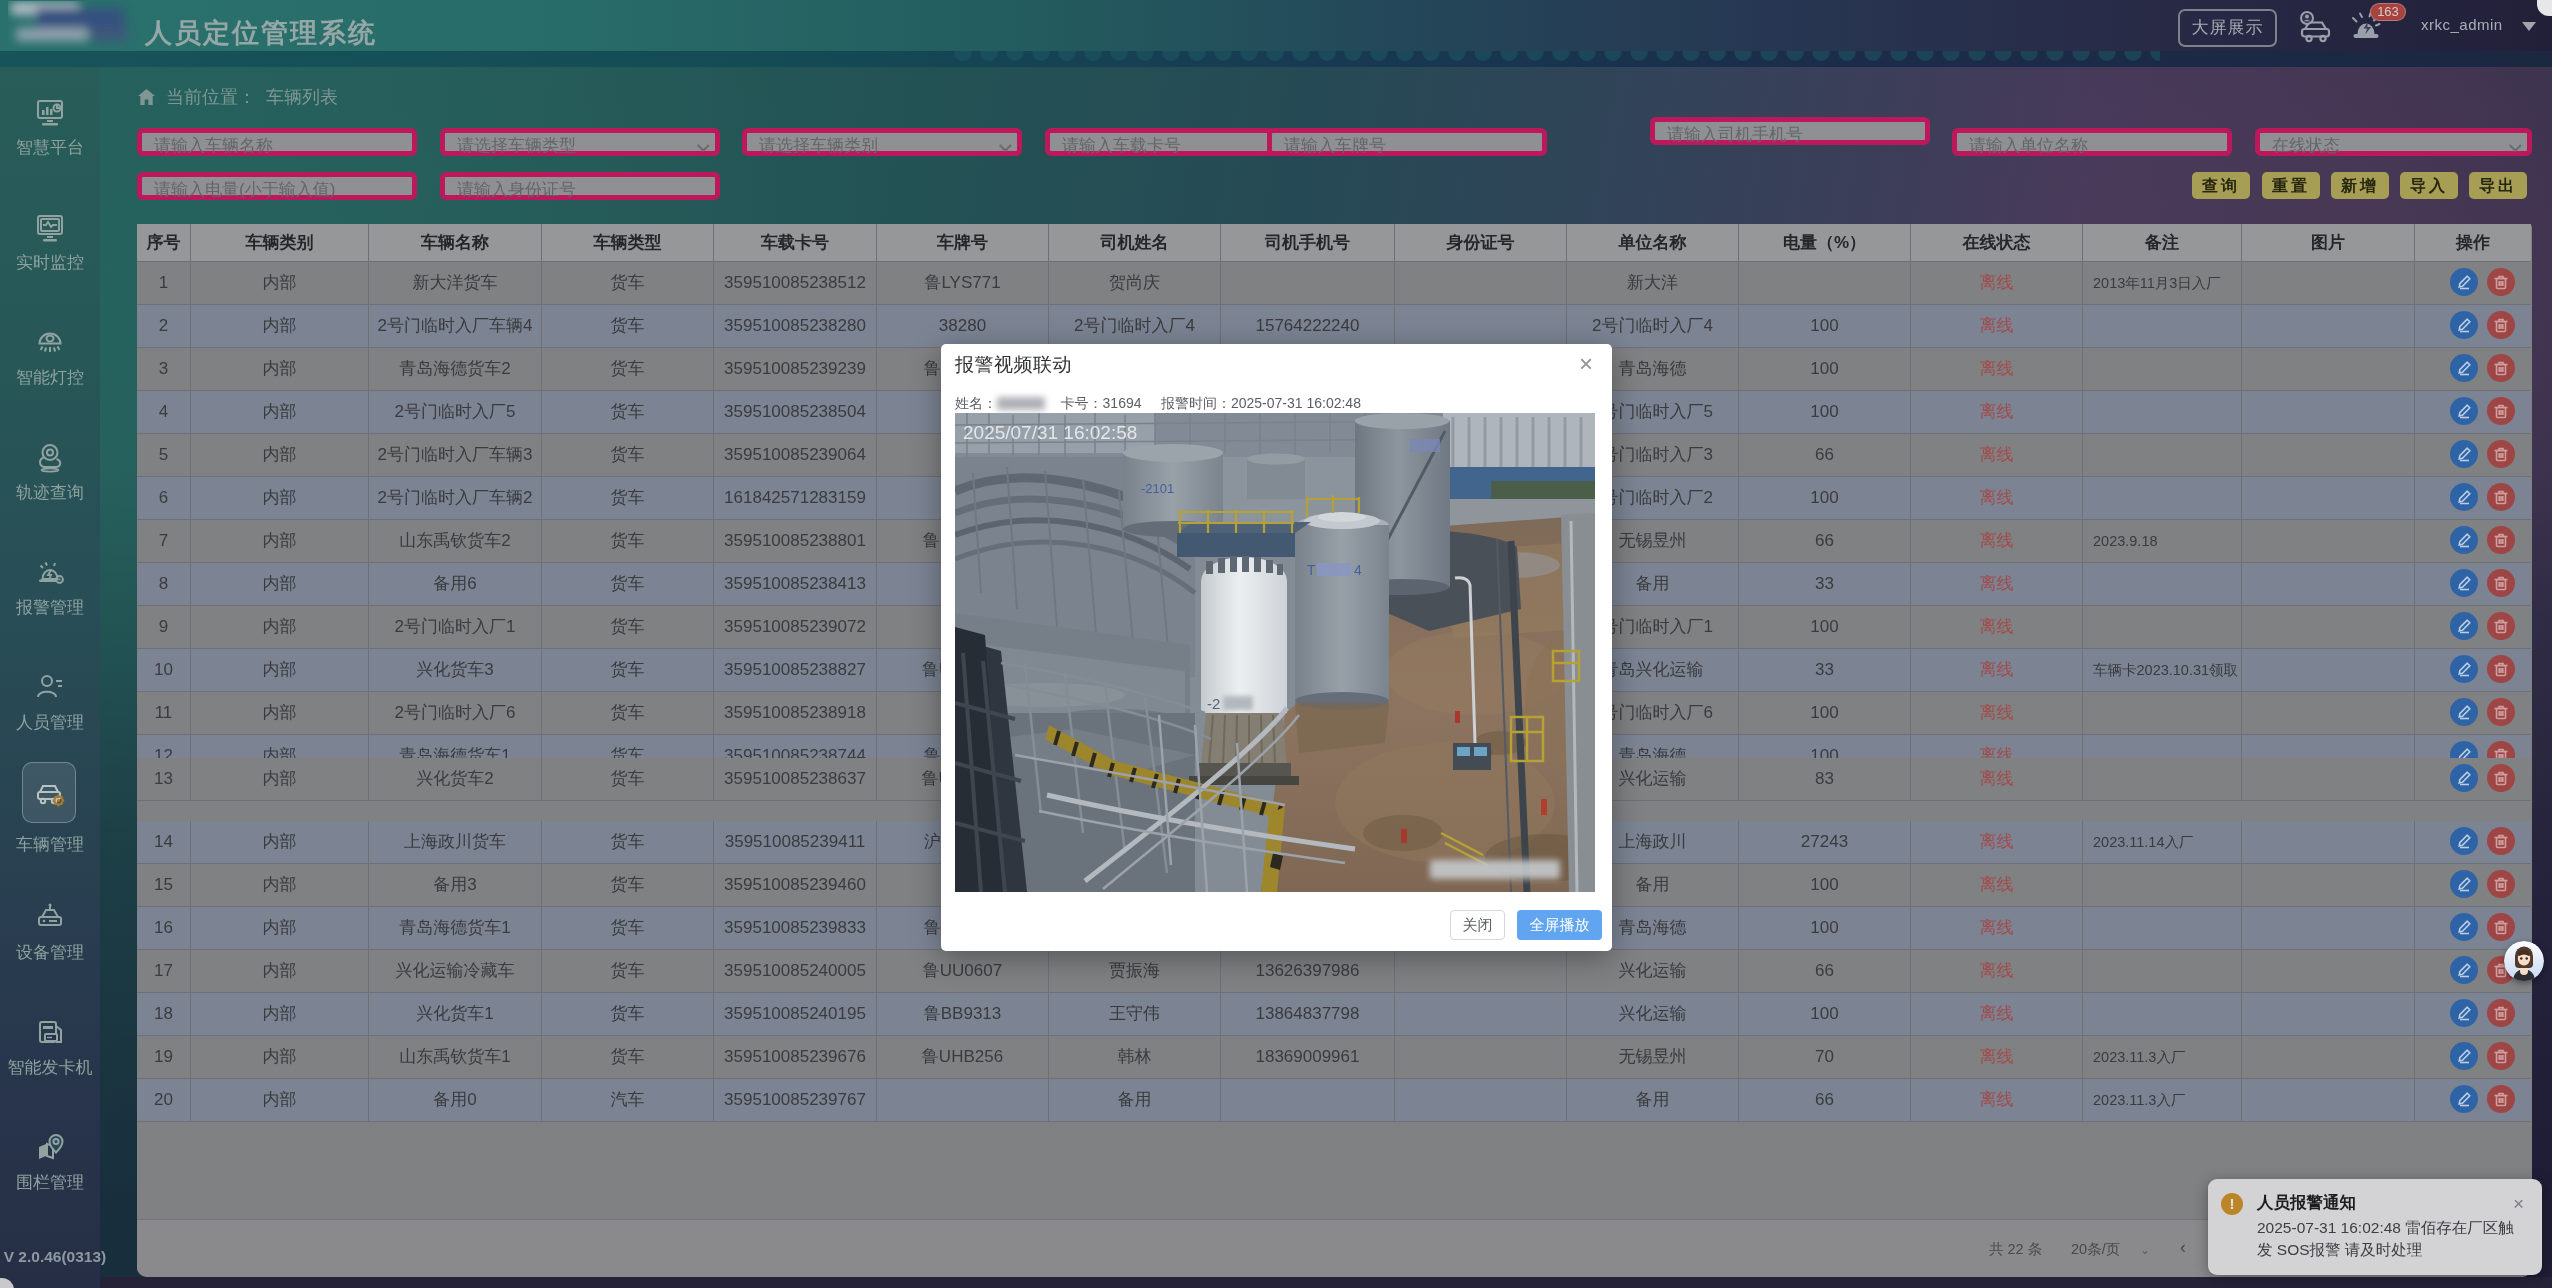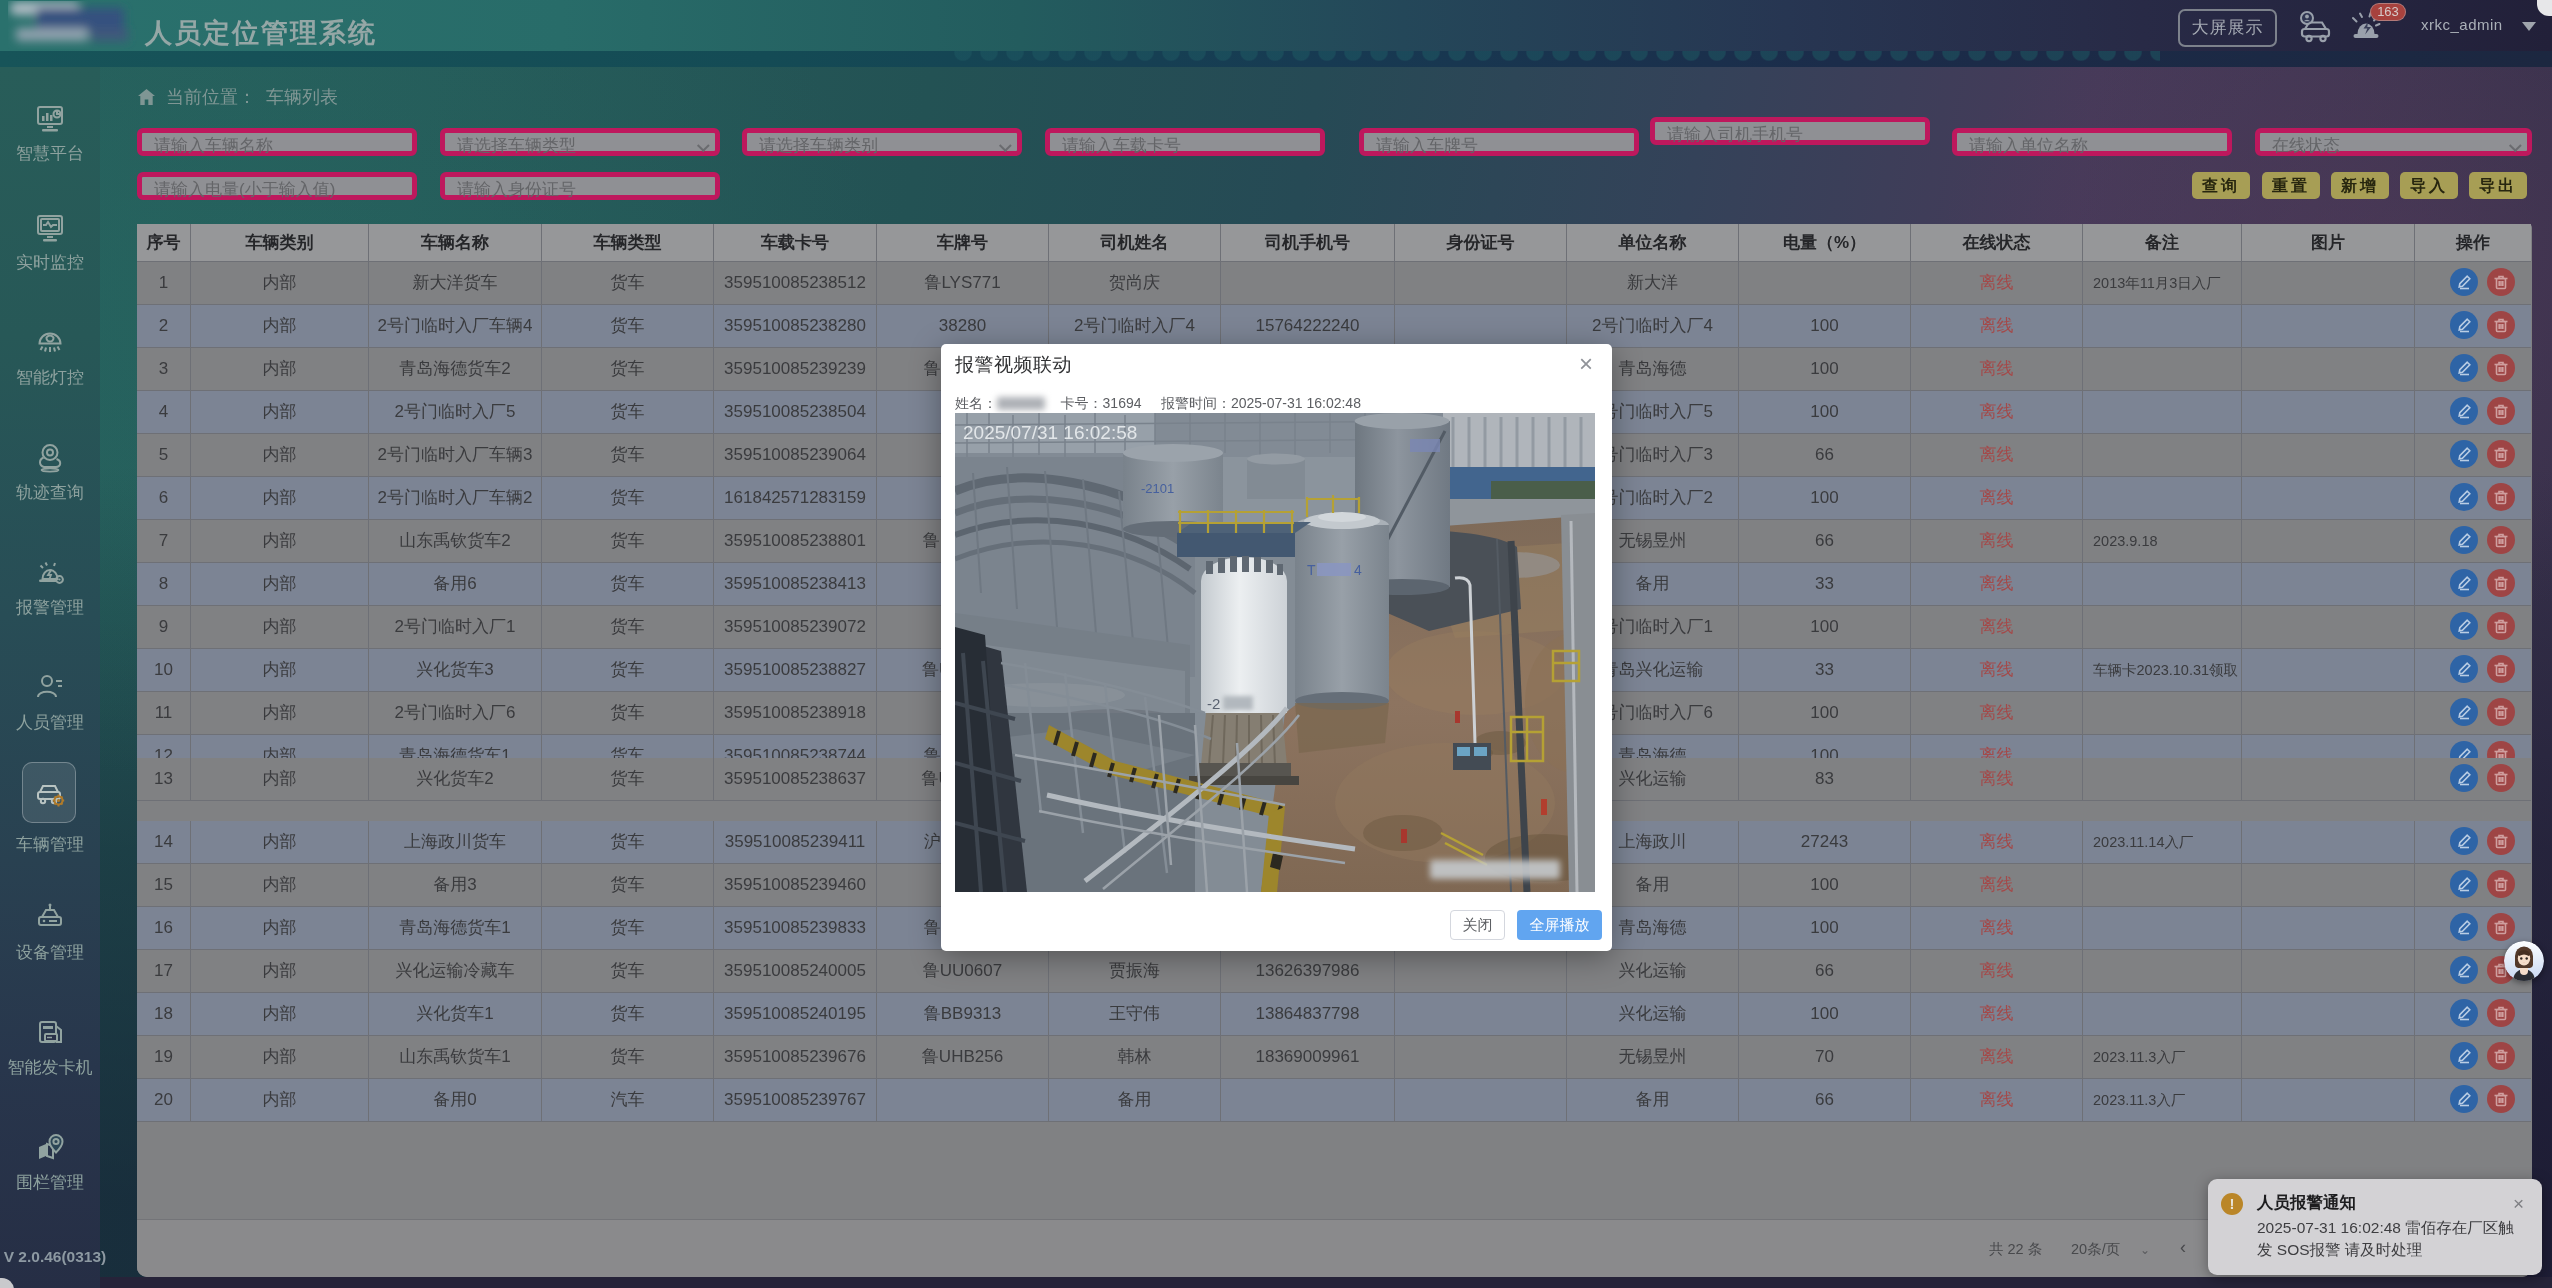--- a/index.html
+++ b/index.html
@@ -117,21 +117,21 @@
       <line x1="24.5" y1="7" x2="23.5" y2="10.5"></line>
       <line x1="31" y1="11" x2="28" y2="14.5"></line>
       <line x1="33.5" y1="18" x2="30" y2="19.5"></line>
     </g>
   </svg>
 <div id="badge" class="abs">163</div>
 <div id="uname" class="abs">xrkc_admin</div>
 <div id="caret" class="abs"></div>
 <div id="side" class="abs"></div>
 <div id="actbox" class="abs"></div>
-<div class="mi" style="top:100px"><svg width="36" height="36" viewBox="0 0 36 36">
+<div class="mi" style="top:94px"><svg width="36" height="36" viewBox="0 0 36 36">
       <rect x="6" y="7" width="24" height="17" rx="2" fill="none" stroke="#91a3a0" stroke-width="2"></rect>
       <rect x="10" y="16" width="2.5" height="5" fill="#91a3a0"></rect>
       <rect x="14" y="13" width="2.5" height="8" fill="#91a3a0"></rect>
       <rect x="18" y="15" width="2.5" height="6" fill="#91a3a0"></rect>
       <circle cx="25" cy="14" r="3.5" fill="none" stroke="#91a3a0" stroke-width="2"></circle>
       <path d="M25 10.5 v3.5 h3.5" fill="none" stroke="#91a3a0" stroke-width="2"></path>
       <rect x="15" y="26" width="6" height="2" fill="#91a3a0"></rect>
       <rect x="10" y="29" width="16" height="2.5" rx="1" fill="#91a3a0"></rect>
     </svg>智慧平台</div>
 <div class="mi" style="top:209px"><svg width="36" height="36" viewBox="0 0 36 36">
@@ -217,21 +217,21 @@
       <circle cx="24" cy="12.5" r="2.6" fill="none" stroke="#91a3a0" stroke-width="2"></circle>
     </svg>围栏管理</div>
 <div id="ver" class="abs">V 2.0.46(0313)</div>
 <div id="crumb" class="abs"><svg width="19" height="18" viewBox="0 0 19 18">
       <path d="M9.5 1 L18 8 h-2.3 v9 h-4.4 v-5.5 h-3.6 V17 H3.3 V8 H1 z" fill="#7f9694"></path>
     </svg>当前位置：&nbsp;&nbsp;车辆列表</div>
 <div class="inp" style="left:137px;top:128px;width:280px">请输入车辆名称</div>
 <div class="inp" style="left:440px;top:128px;width:280px">请选择车辆类型<span class="cv"></span></div>
 <div class="inp" style="left:742px;top:128px;width:280px">请选择车辆类别<span class="cv"></span></div>
 <div class="inp" style="left:1045px;top:128px;width:280px">请输入车载卡号</div>
-<div class="inp" style="left:1359px;top:128px;width:280px">请输入车牌号</div>
+<div class="inp" style="left:1267px;top:128px;width:280px">请输入车牌号</div>
 <div class="inp" style="left:1650px;top:117px;width:280px">请输入司机手机号</div>
 <div class="inp" style="left:1952px;top:128px;width:280px">请输入单位名称</div>
 <div class="inp" style="left:2255px;top:128px;width:277px">在线状态<span class="cv"></span></div>
 <div class="inp" style="left:137px;top:172px">请输入电量(小于输入值)</div>
 <div class="inp" style="left:440px;top:172px">请输入身份证号</div>
 <div class="ybtn" style="left:2192px">查询</div>
 <div class="ybtn" style="left:2262px">重置</div>
 <div class="ybtn" style="left:2331px">新增</div>
 <div class="ybtn" style="left:2400px">导入</div>
 <div class="ybtn" style="left:2469px">导出</div>

